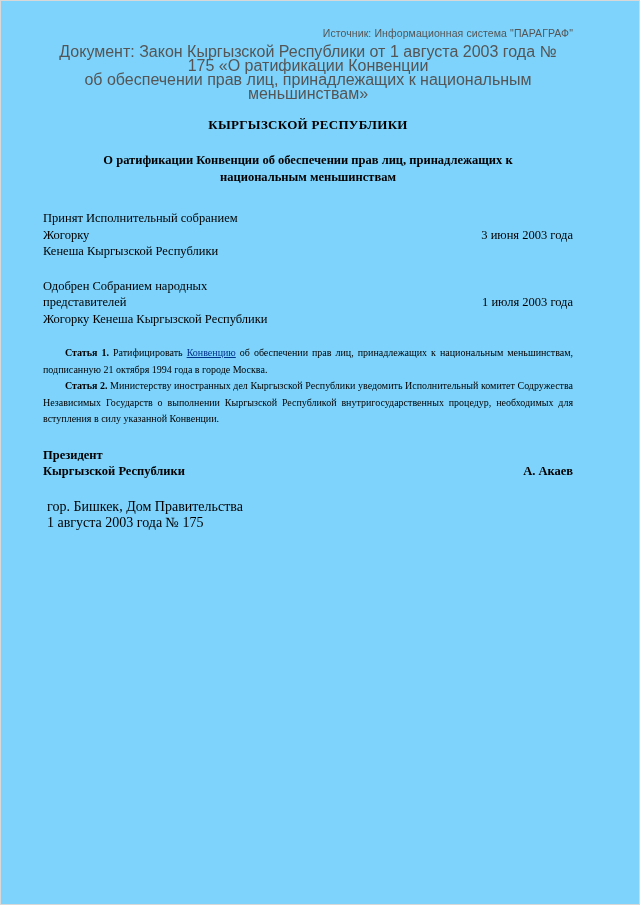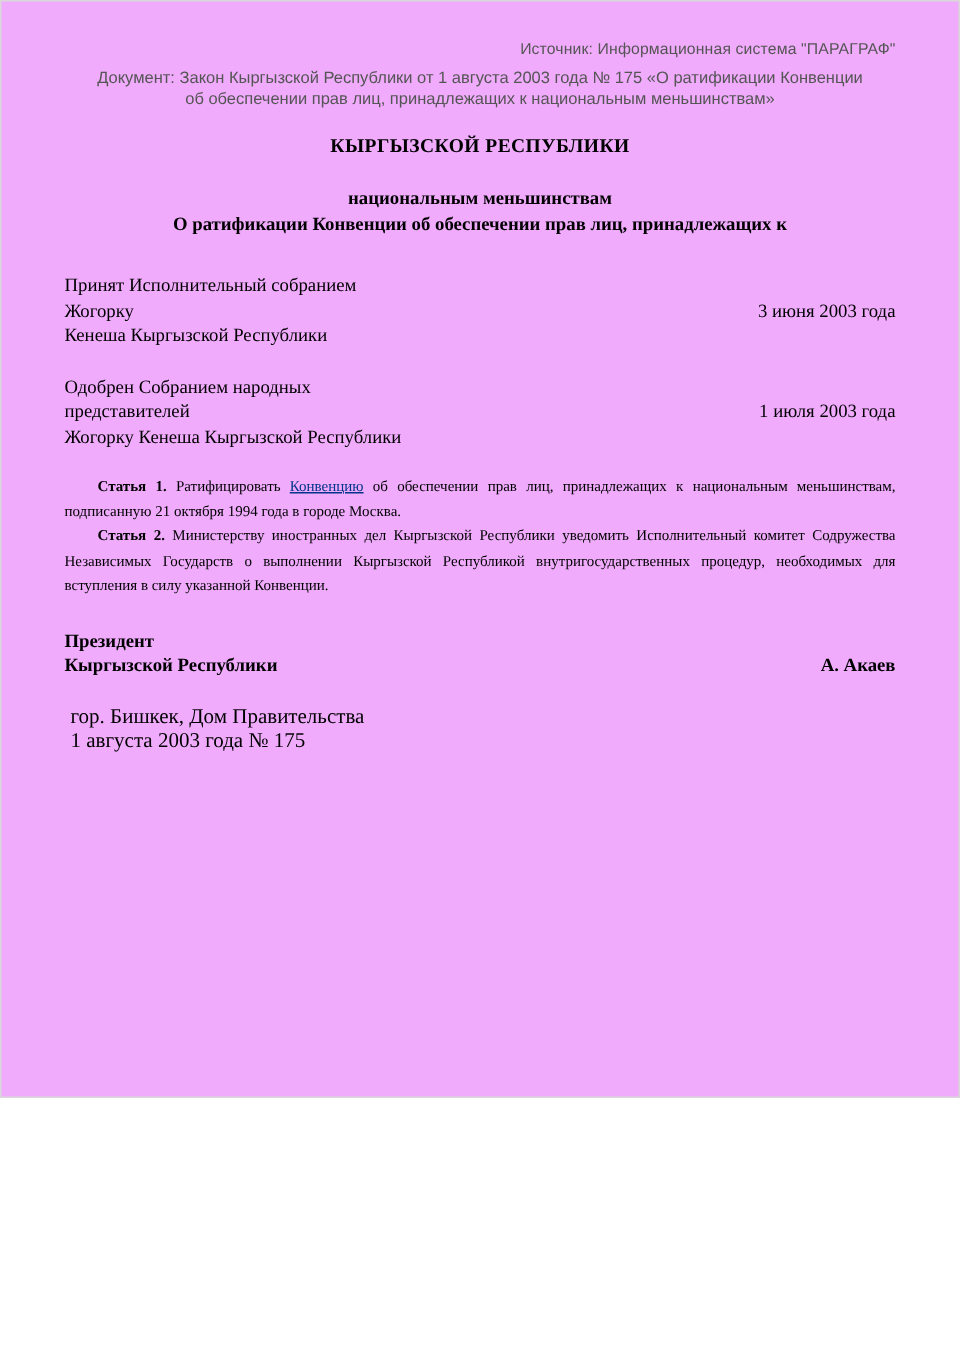--- a/index.html
+++ b/index.html
@@ -10,38 +10,38 @@
   body {
     width: 640px;
     height: 905px;
     font-family: "Liberation Serif", serif;
     color: #000000;
     position: relative;
     overflow: hidden;
   }
   .page {
     width: 640px;
-    height: 732px;
+    height: 905px;
     box-sizing: border-box;
     border: 1px solid #d8d8d8;
-    padding: 26px 42px 0 42px;
-    background: #f0abfc;
+    padding: 26px 66px 0 42px;
+    background: #7dd3fc;
   }
   .source-line {
     text-align: right;
     font-family: "Liberation Sans", sans-serif;
     font-size: 10.5px;
     color: #555555;
     margin: 0 0 6px 0;
     letter-spacing: 0.1px;
   }
   .doc-ref {
     text-align: center;
     font-family: "Liberation Sans", sans-serif;
-    font-size: 11px;
+    font-size: 16px;
     color: #555555;
     line-height: 14px;
     margin: 0 6px 16px 6px;
   }
   .title-law {
     text-align: center;
     font-weight: bold;
     font-size: 13px;
     margin: 0 0 19px 0;
     letter-spacing: 0.3px;
@@ -114,22 +114,22 @@
   <div class="source-line">Источник: Информационная система "ПАРАГРАФ"</div>
 
   <div class="doc-ref">
     <div>Документ: Закон Кыргызской Республики от 1 августа 2003 года № 175 «О ратификации Конвенции</div>
     <div>об обеспечении прав лиц, принадлежащих к национальным меньшинствам»</div>
   </div>
 
   <div class="title-republic">КЫРГЫЗСКОЙ РЕСПУБЛИКИ</div>
 
   <div class="title-subject">
+    <div>О ратификации Конвенции об обеспечении прав лиц, принадлежащих к</div>
     <div>национальным меньшинствам</div>
-    <div>О ратификации Конвенции об обеспечении прав лиц, принадлежащих к</div>
   </div>
 
   <div class="adopt-block">
     <div class="adopt-line">
       <span class="adopt-left">Принят Исполнительный собранием</span>
     </div>
     <div class="adopt-line">
       <span class="adopt-left">Жогорку</span>
       <span class="adopt-right">3 июня 2003 года</span>
     </div>

